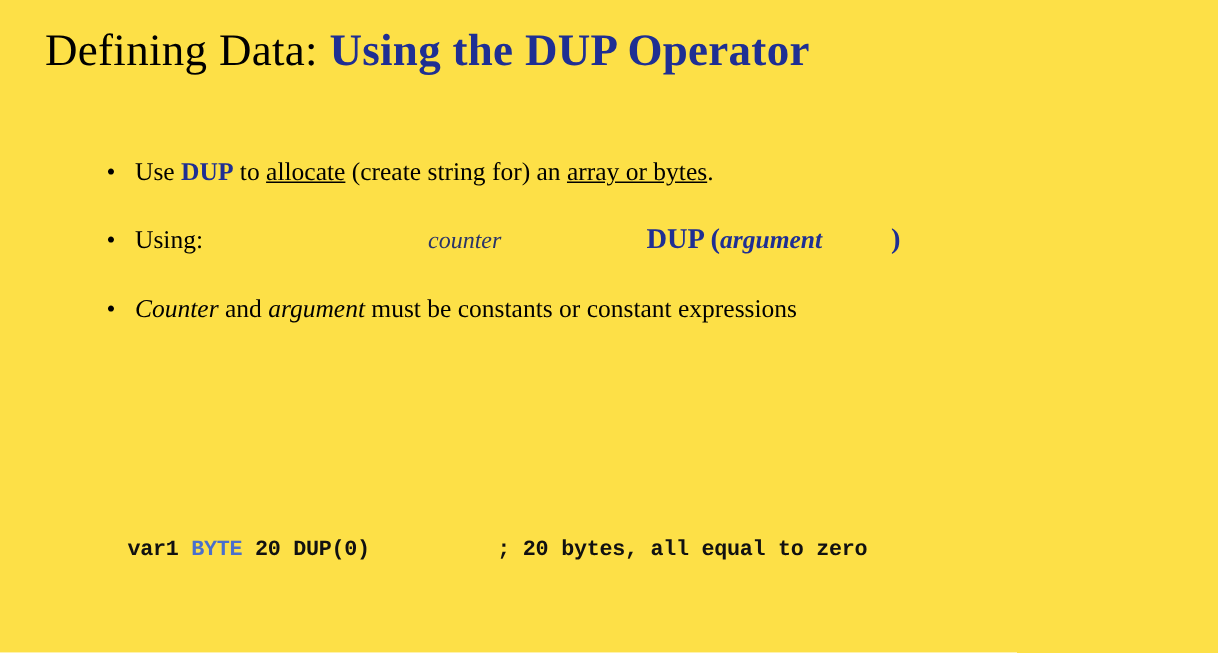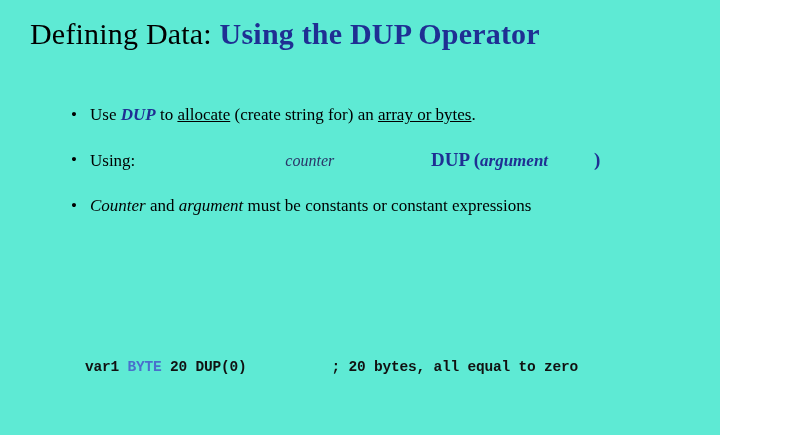--- a/index.html
+++ b/index.html
@@ -9,23 +9,23 @@
   }
   body {
     width: 812px;
     height: 435px;
     overflow: hidden;
     font-family: "Liberation Serif", "DejaVu Serif", serif;
     color: #000000;
   }
   .slide {
     position: relative;
-    width: 720px;
+    width: 812px;
     height: 435px;
-    background: #5eead4;
+    background: #fde047;
   }
 
   
   .title {
     position: absolute;
     left: 30px;
     top: 14px;
     width: 760px;
     font-size: 30px;
     line-height: 40px;
@@ -59,21 +59,20 @@
   .bullet .dot {
     position: absolute;
     left: 3px;
     top: 0px;
     font-size: 17px;
     line-height: 22px;
   }
   .b-blue-bold {
     color: #1f2f93;
     font-weight: bold;
-    font-style: italic;
   }
   .b-underline {
     text-decoration: underline;
     margin-top: 16px;
   }
   .b-italic {
     font-style: italic;
   }
 
   

